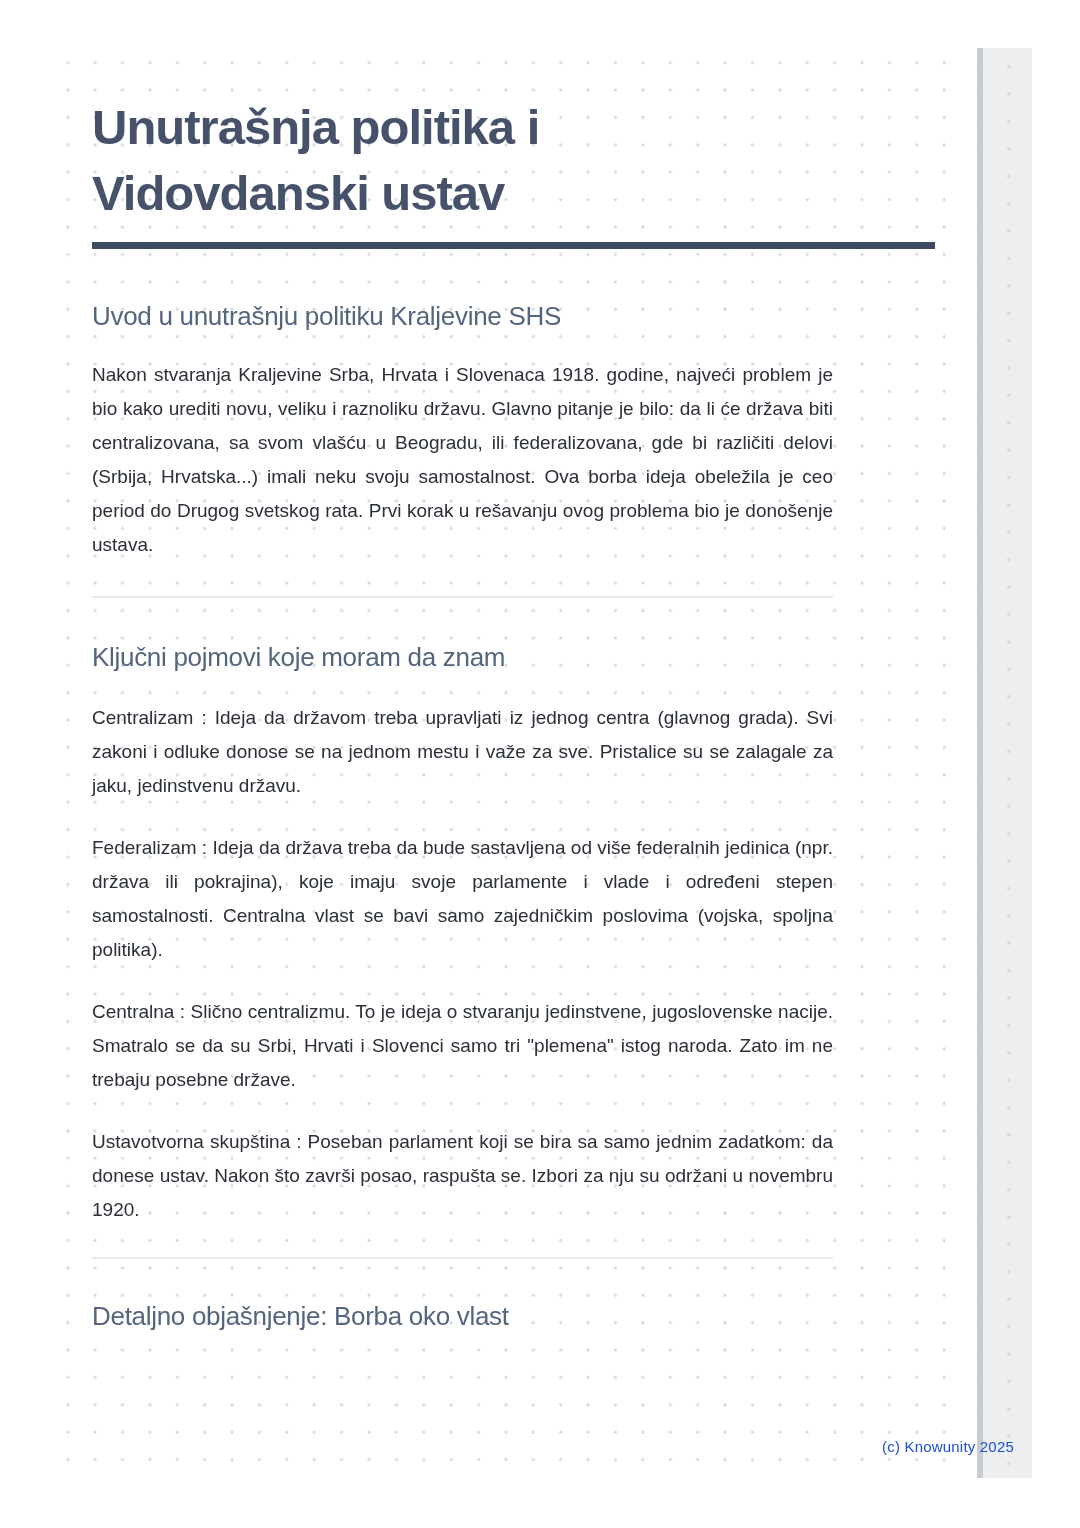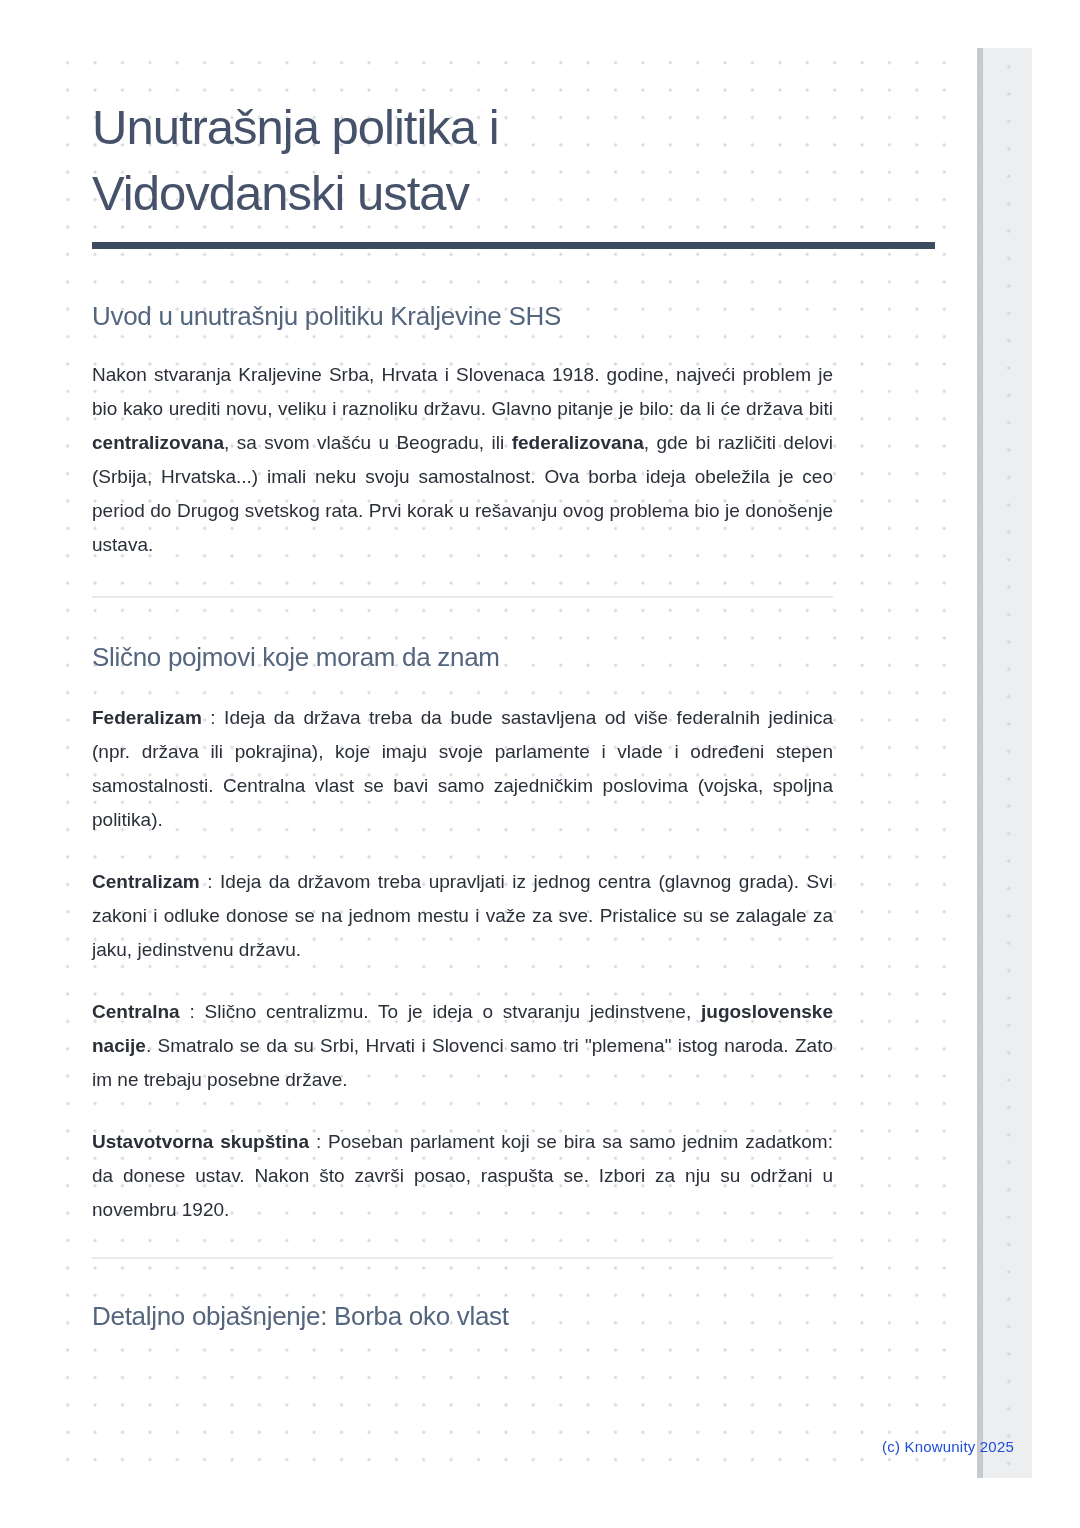--- a/index.html
+++ b/index.html
@@ -45,21 +45,21 @@
     position: absolute;
     left: 92px;
     top: 0;
     width: 741px;
     z-index: 2;
   }
   .doc-title {
     margin: 94px 0 0 0;
     font-size: 49px;
     line-height: 66px;
-    font-weight: normal;
+    font-weight: bold;
     letter-spacing: -1px;
     color: #45526a;
   }
   .title-rule {
     margin-top: 16px;
     width: 843px;
     height: 7px;
     background: #3d4b60;
     border: none;
   }
@@ -75,21 +75,21 @@
   .h-keyterms    { margin-top: 44px; }
   .h-detail      { margin-top: 42px; }
   .para {
     margin: 26px 0 0 0;
     font-size: 19px;
     line-height: 34px;
     text-align: justify;
     color: #2a2f38;
   }
   .term-para { margin-top: 28px; }
-  .para .b { font-weight: bold; }
+  .para .b { font-weight: normal; }
   .section-divider {
     margin-top: 34px;
     width: 741px;
     height: 2px;
     background: #e8e9eb;
     border: none;
   }
   .divider-2 { margin-top: 30px; }
   .copyright {
     position: absolute;
@@ -118,24 +118,24 @@
     </h1>
 
     <div class="title-rule"></div>
 
     <h2 class="section-heading h-intro">Uvod u unutrašnju politiku Kraljevine SHS</h2>
 
     <p class="para"><span>Nakon stvaranja Kraljevine Srba, Hrvata i Slovenaca 1918. godine, najveći problem je bio kako urediti novu, veliku i raznoliku državu. Glavno pitanje je bilo: da li će država biti </span><span class="b">centralizovana</span><span>, sa svom vlašću u Beogradu, ili </span><span class="b">federalizovana</span><span>, gde bi različiti delovi (Srbija, Hrvatska...) imali neku svoju samostalnost. Ova borba ideja obeležila je ceo period do Drugog svetskog rata. Prvi korak u rešavanju ovog problema bio je donošenje ustava.</span></p>
 
     <div class="section-divider"></div>
 
-    <h2 class="section-heading h-keyterms">Slično pojmovi koje moram da znam</h2>
+    <h2 class="section-heading h-keyterms">Ključni pojmovi koje moram da znam</h2>
 
+    <p class="para term-para"><span class="b">Centralizam</span><span> : Ideja da državom treba upravljati iz jednog centra (glavnog grada). Svi zakoni i odluke donose se na jednom mestu i važe za sve. Pristalice su se zalagale za jaku, jedinstvenu državu.</span></p>
     <p class="para term-para"><span class="b">Federalizam</span><span> : Ideja da država treba da bude sastavljena od više federalnih jedinica (npr. država ili pokrajina), koje imaju svoje parlamente i vlade i određeni stepen samostalnosti. Centralna vlast se bavi samo zajedničkim poslovima (vojska, spoljna politika).</span></p>
-    <p class="para term-para"><span class="b">Centralizam</span><span> : Ideja da državom treba upravljati iz jednog centra (glavnog grada). Svi zakoni i odluke donose se na jednom mestu i važe za sve. Pristalice su se zalagale za jaku, jedinstvenu državu.</span></p>
     <p class="para term-para"><span class="b">Centralna</span><span> : Slično centralizmu. To je ideja o stvaranju jedinstvene, </span><span class="b">jugoslovenske nacije</span><span>. Smatralo se da su Srbi, Hrvati i Slovenci samo tri "plemena" istog naroda. Zato im ne trebaju posebne države.</span></p>
     <p class="para term-para"><span class="b">Ustavotvorna skupština</span><span> : Poseban parlament koji se bira sa samo jednim zadatkom: da donese ustav. Nakon što završi posao, raspušta se. Izbori za nju su održani u novembru 1920.</span></p>
 
     <div class="section-divider divider-2"></div>
 
     <h2 class="section-heading h-detail">Detaljno objašnjenje: Borba oko vlast</h2>
 
   </div>
 
   <div class="copyright">(c) Knowunity 2025</div>

